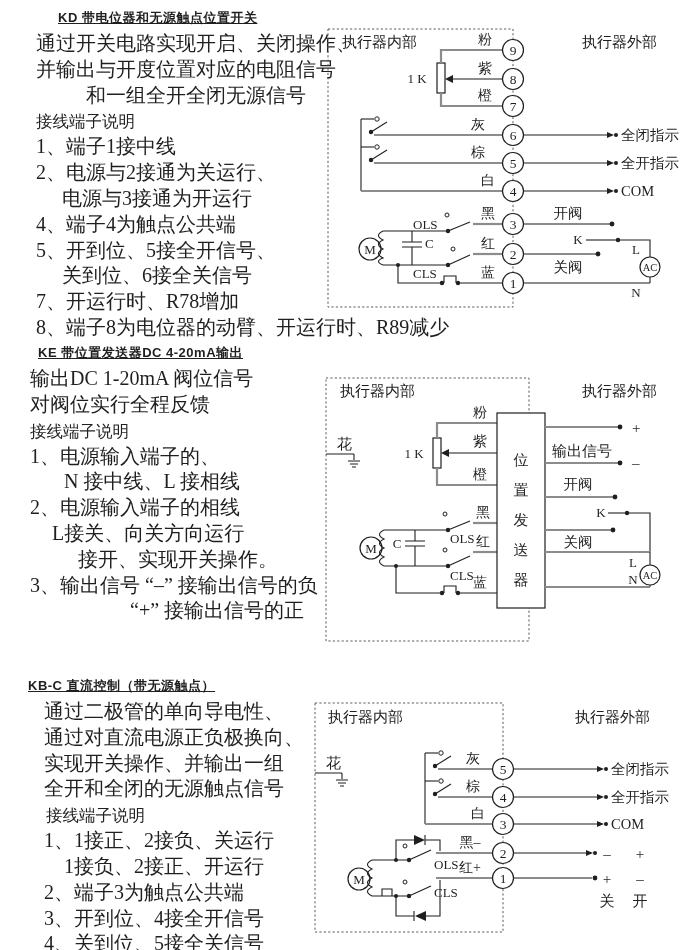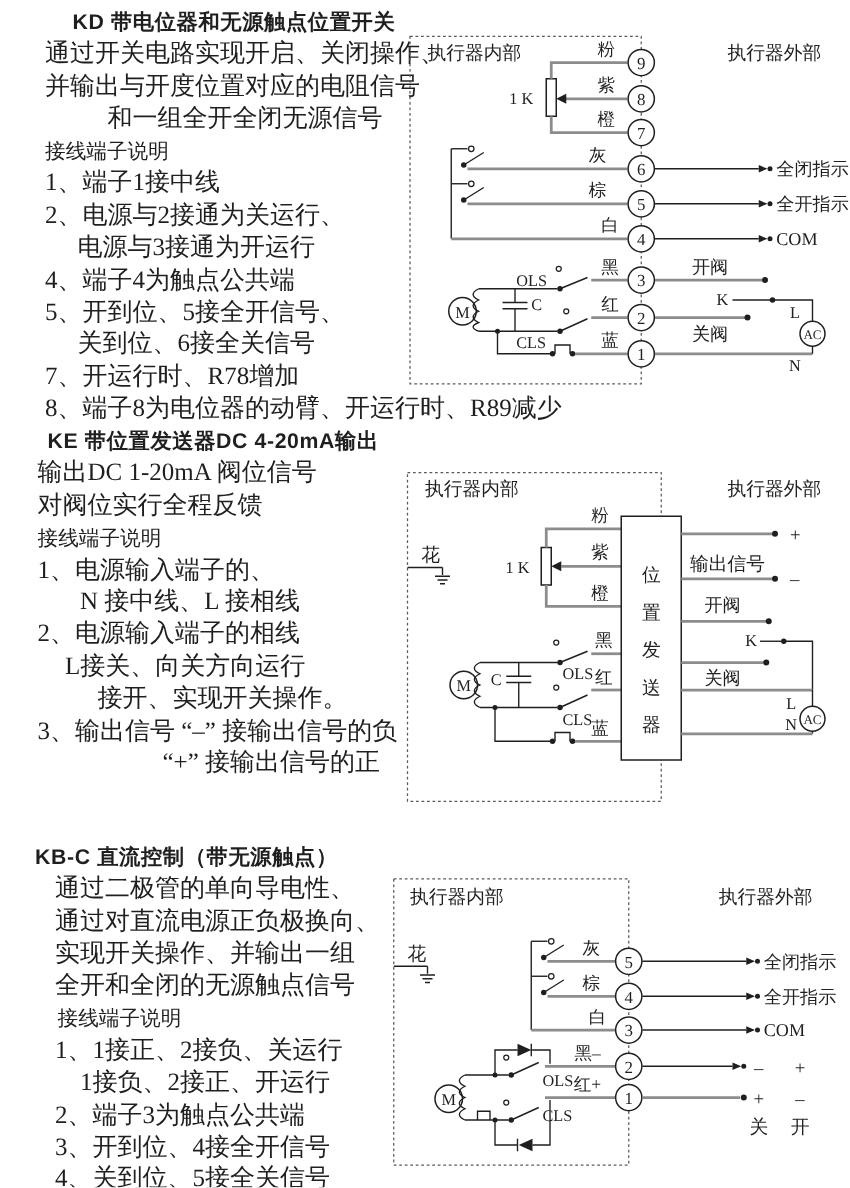--- a/index.html
+++ b/index.html
@@ -1,21 +1,21 @@
 <!DOCTYPE html>
 <html><head>
 <meta charset="utf-8">
 <style>
   html,body{margin:0;padding:0;background:#fff;}
   #page{position:relative;width:680px;height:950px;background:#ffffff;overflow:hidden;
         font-family:"Liberation Serif",serif;color:#1f1f1f;}
   .sec{position:absolute;}
   .line{height:25.8px;line-height:25.8px;font-size:20px;white-space:nowrap;}
-  .title{font-family:"Liberation Sans",sans-serif;font-weight:bold;font-size:17px;
-         height:27px;line-height:27px;white-space:nowrap;letter-spacing:.5px;}
+  .title{font-family:"Liberation Sans",sans-serif;font-weight:bold;font-size:13px;
+         height:27px;line-height:27px;white-space:nowrap;letter-spacing:.5px;text-decoration:underline;}
   .hd{font-family:"Liberation Sans",sans-serif;font-weight:normal;font-size:16.5px;
       height:26px;line-height:26px;white-space:nowrap;}
   .ind1{padding-left:26px;} 
   svg{position:absolute;overflow:visible;}
   svg text{font-family:"Liberation Serif",serif;fill:#1f1f1f;}
   .t15{font-size:15px;} .t14{font-size:14px;} .t145{font-size:14.5px;}
   .t13{font-size:13px;} .t11{font-size:10.5px;} .tn{font-size:13.5px;}
   .db{fill:none;stroke:#5a5a5a;stroke-width:1;stroke-dasharray:2.2,2.2;}
   .k{stroke:#1f1f1f;stroke-width:1.1;fill:none;}
   .w{stroke:#8c8c8c;stroke-width:2.2;fill:none;}

